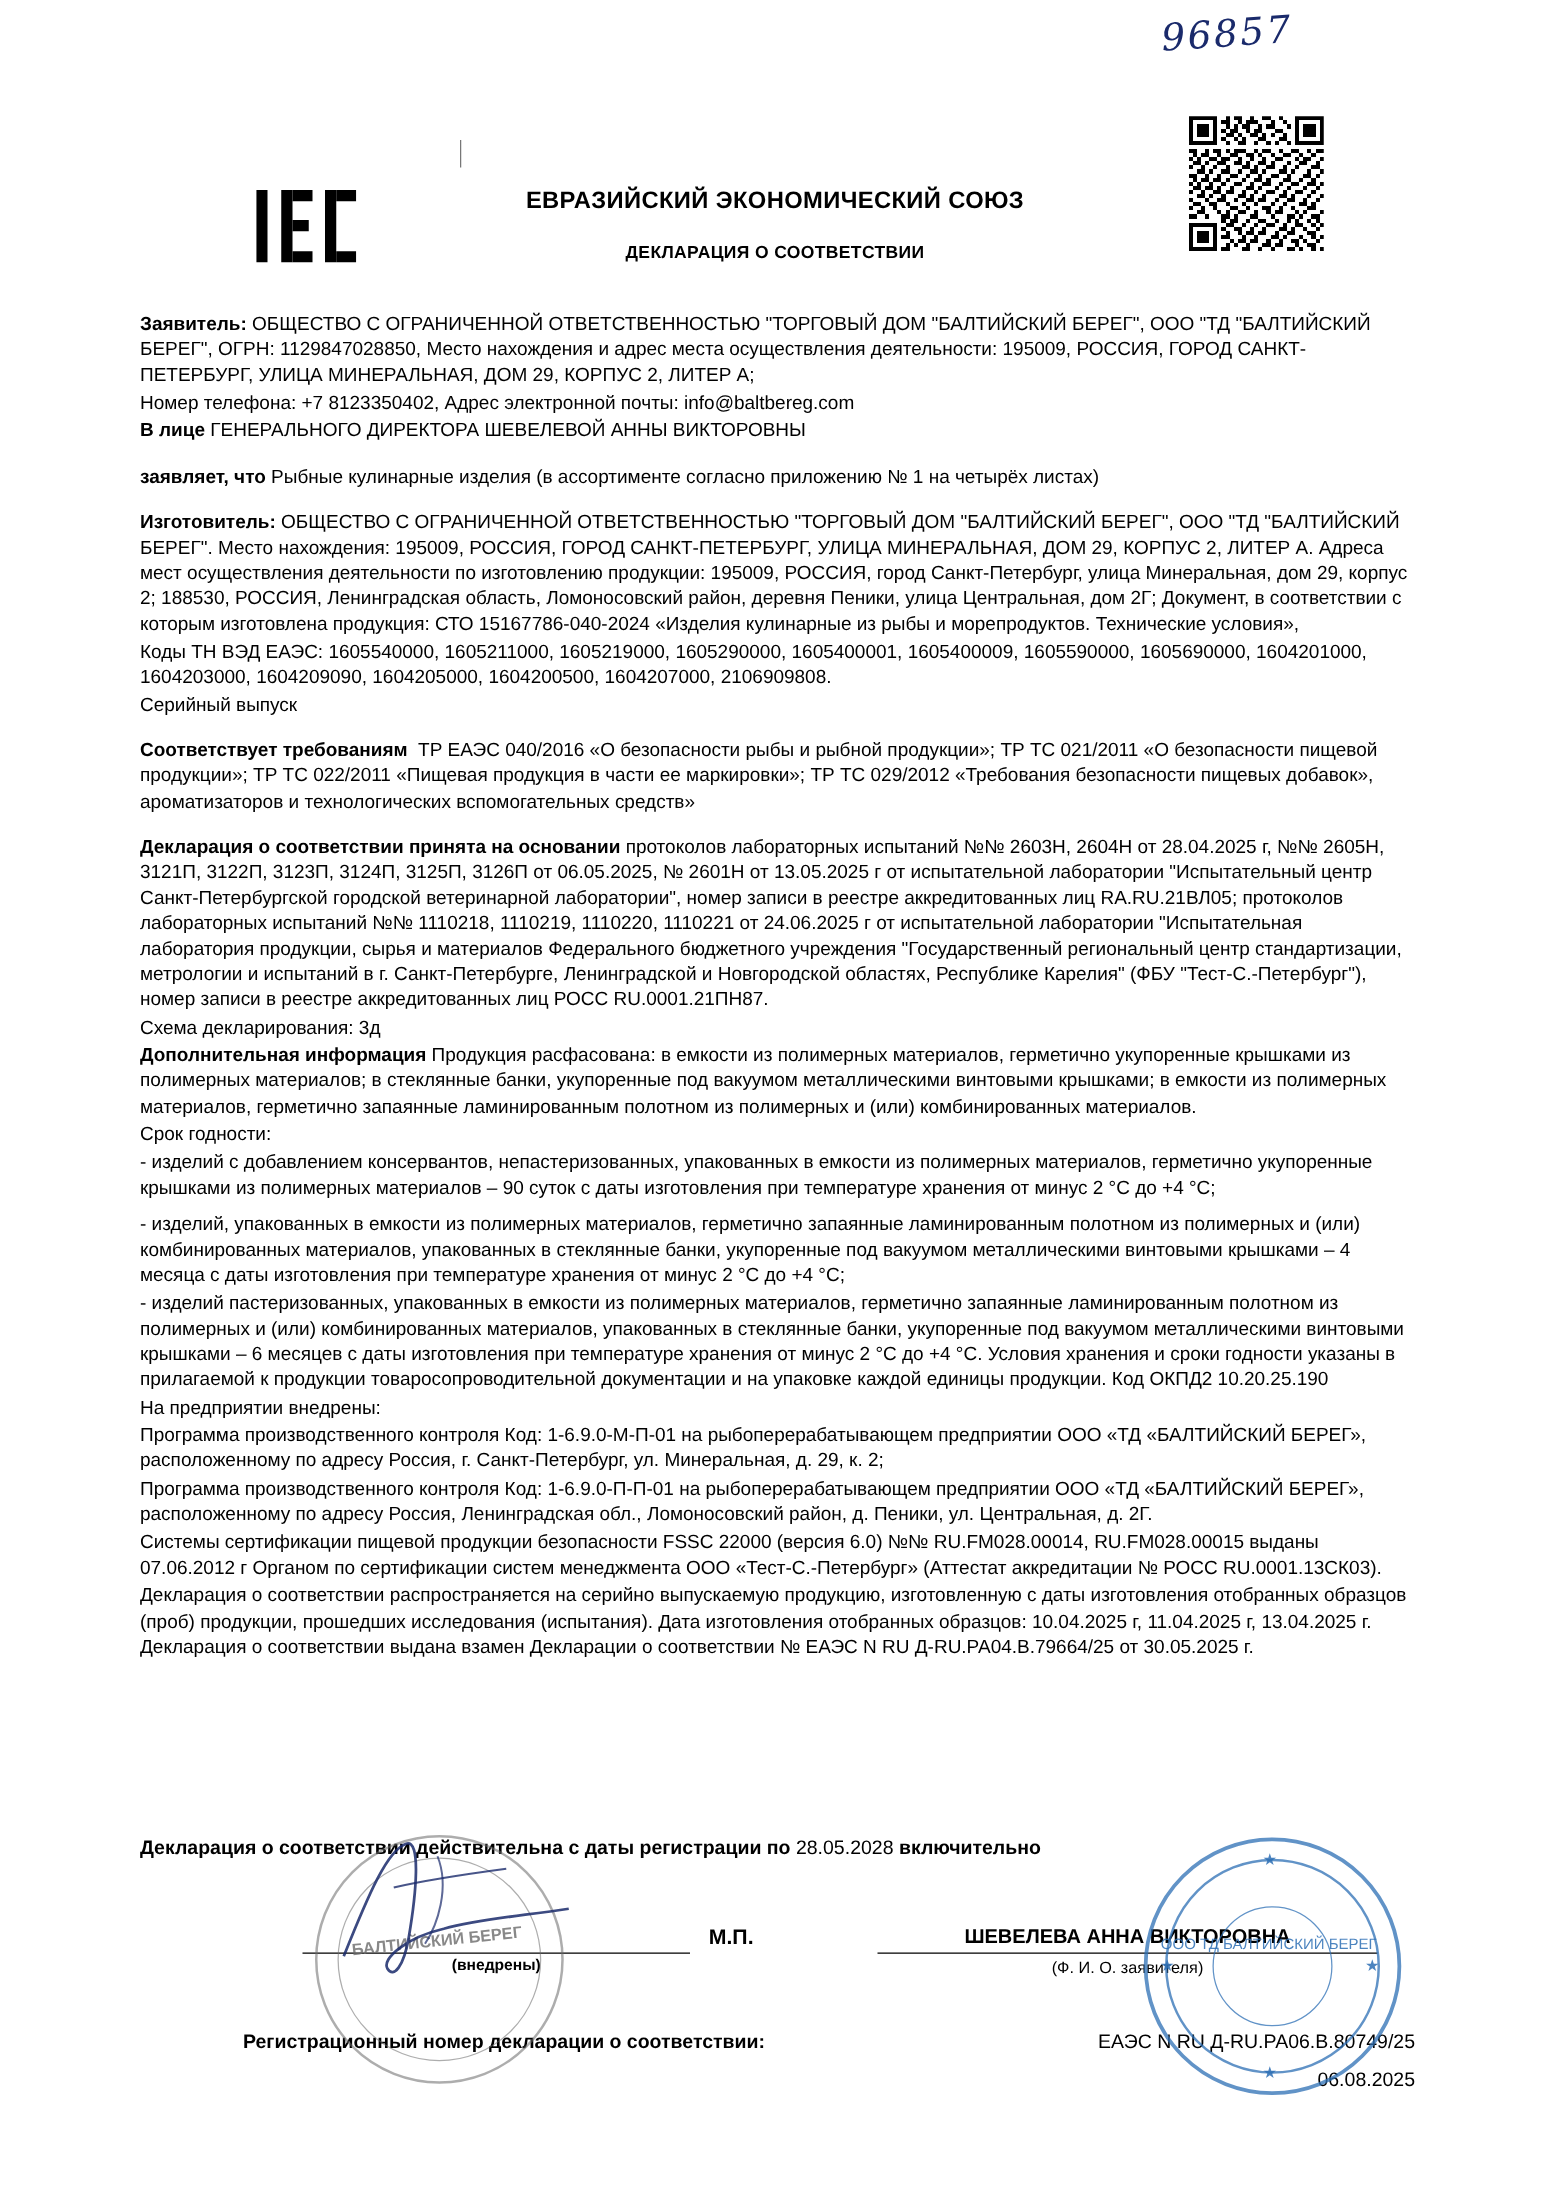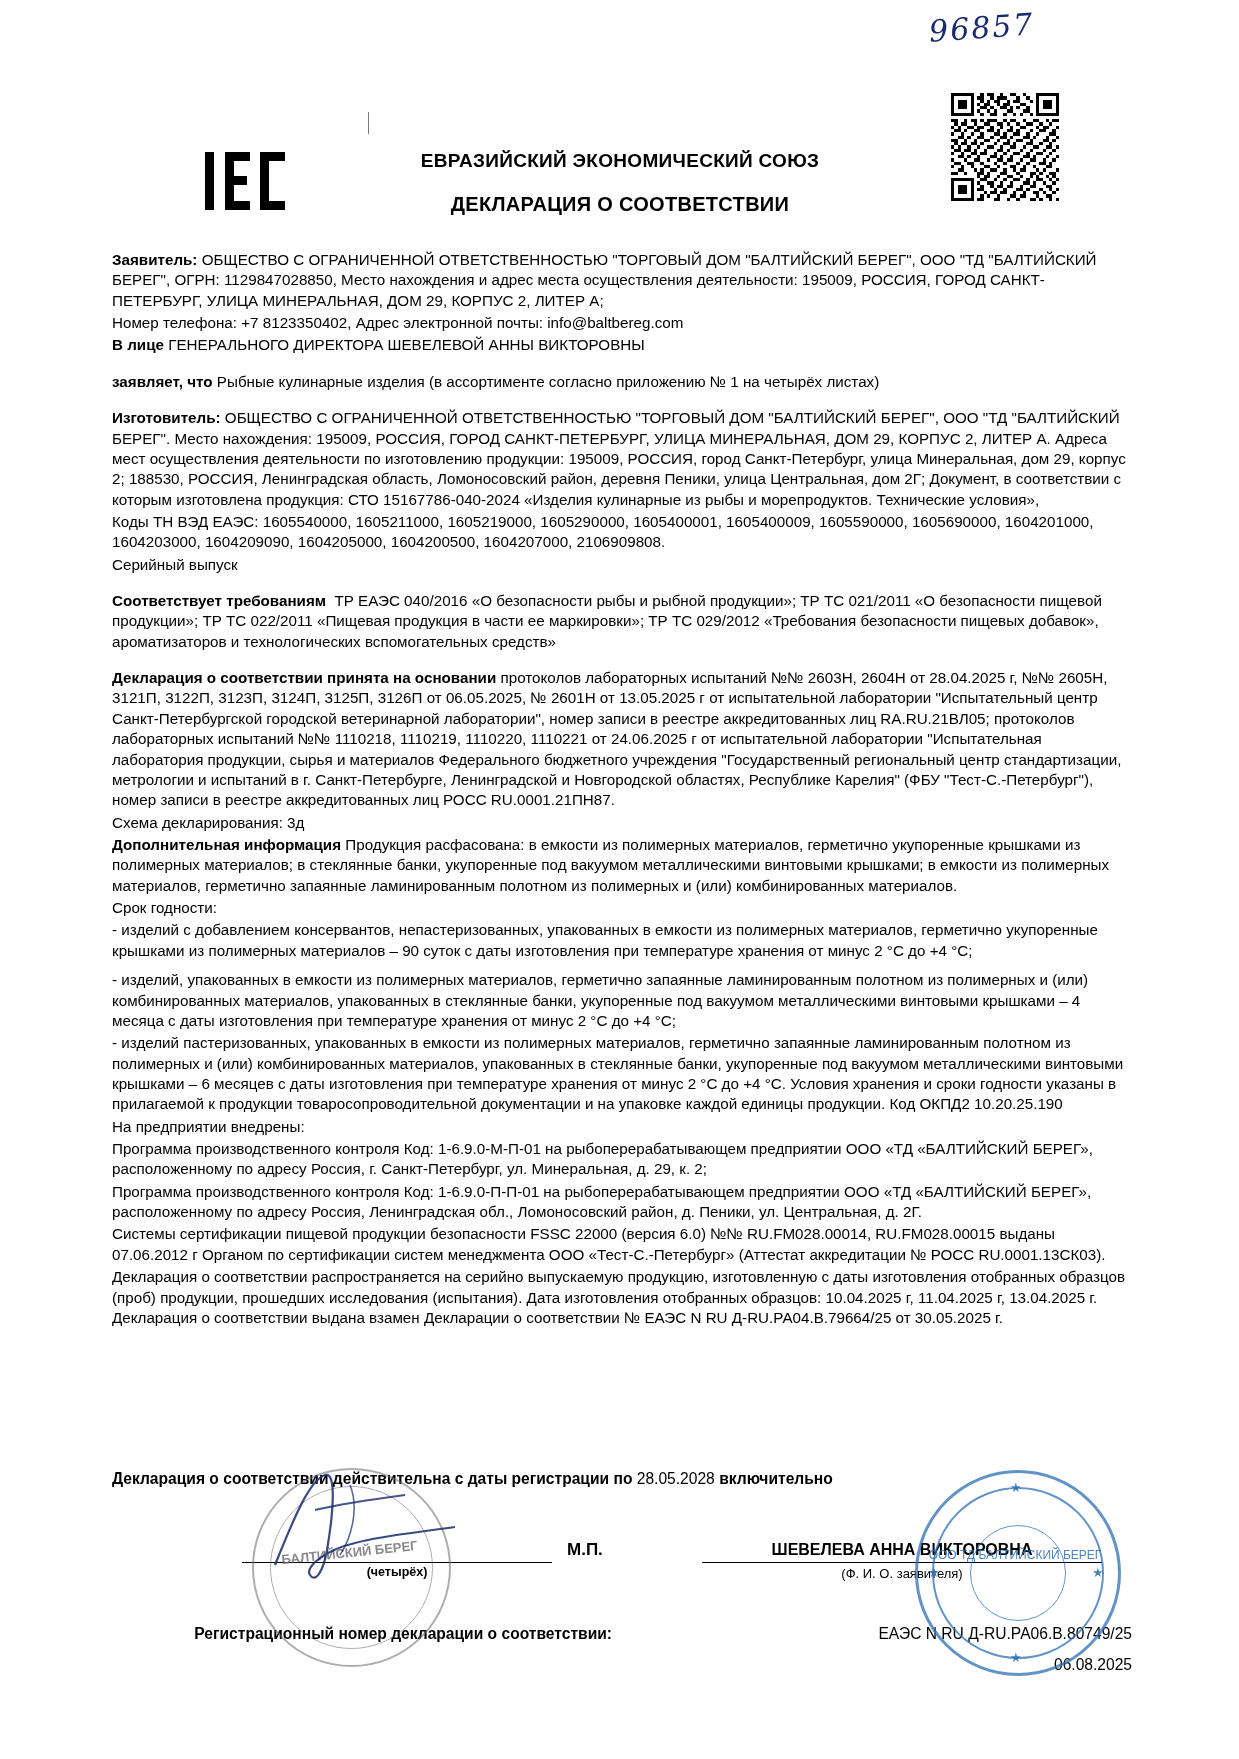--- a/index.html
+++ b/index.html
@@ -58,21 +58,21 @@
     top: 150px;
     width: 580px;
     text-align: center;
   }
   .header-title {
     font-size: 19px;
     font-weight: bold;
     letter-spacing: 0.3px;
   }
   .header-sub {
-    font-size: 20px;
+    font-size: 14px;
     font-weight: bold;
     margin-top: 21px;
     letter-spacing: 0.3px;
   }
   .body-wrap {
     position: absolute;
     left: 112px;
     top: 250px;
     width: 1020px;
     font-size: 15.2px;
@@ -605,21 +605,21 @@
 
   <div class="footer-line">
     <b>Декларация о соответствии действительна с даты регистрации по</b>
     <span>28.05.2028</span>
     <b>включительно</b>
   </div>
 
   <div class="sign-row">
     <div class="sig-left">
       <div class="rule"></div>
-      <div class="cap">(четырёх)</div>
+      <div class="cap">(внедрены)</div>
     </div>
     <div class="mp">М.П.</div>
     <div class="sig-right">
       <div class="rule">
         <div class="name">ШЕВЕЛЕВА АННА ВИКТОРОВНА</div>
       </div>
       <div class="cap">(Ф. И. О. заявителя)</div>
     </div>
   </div>
 

